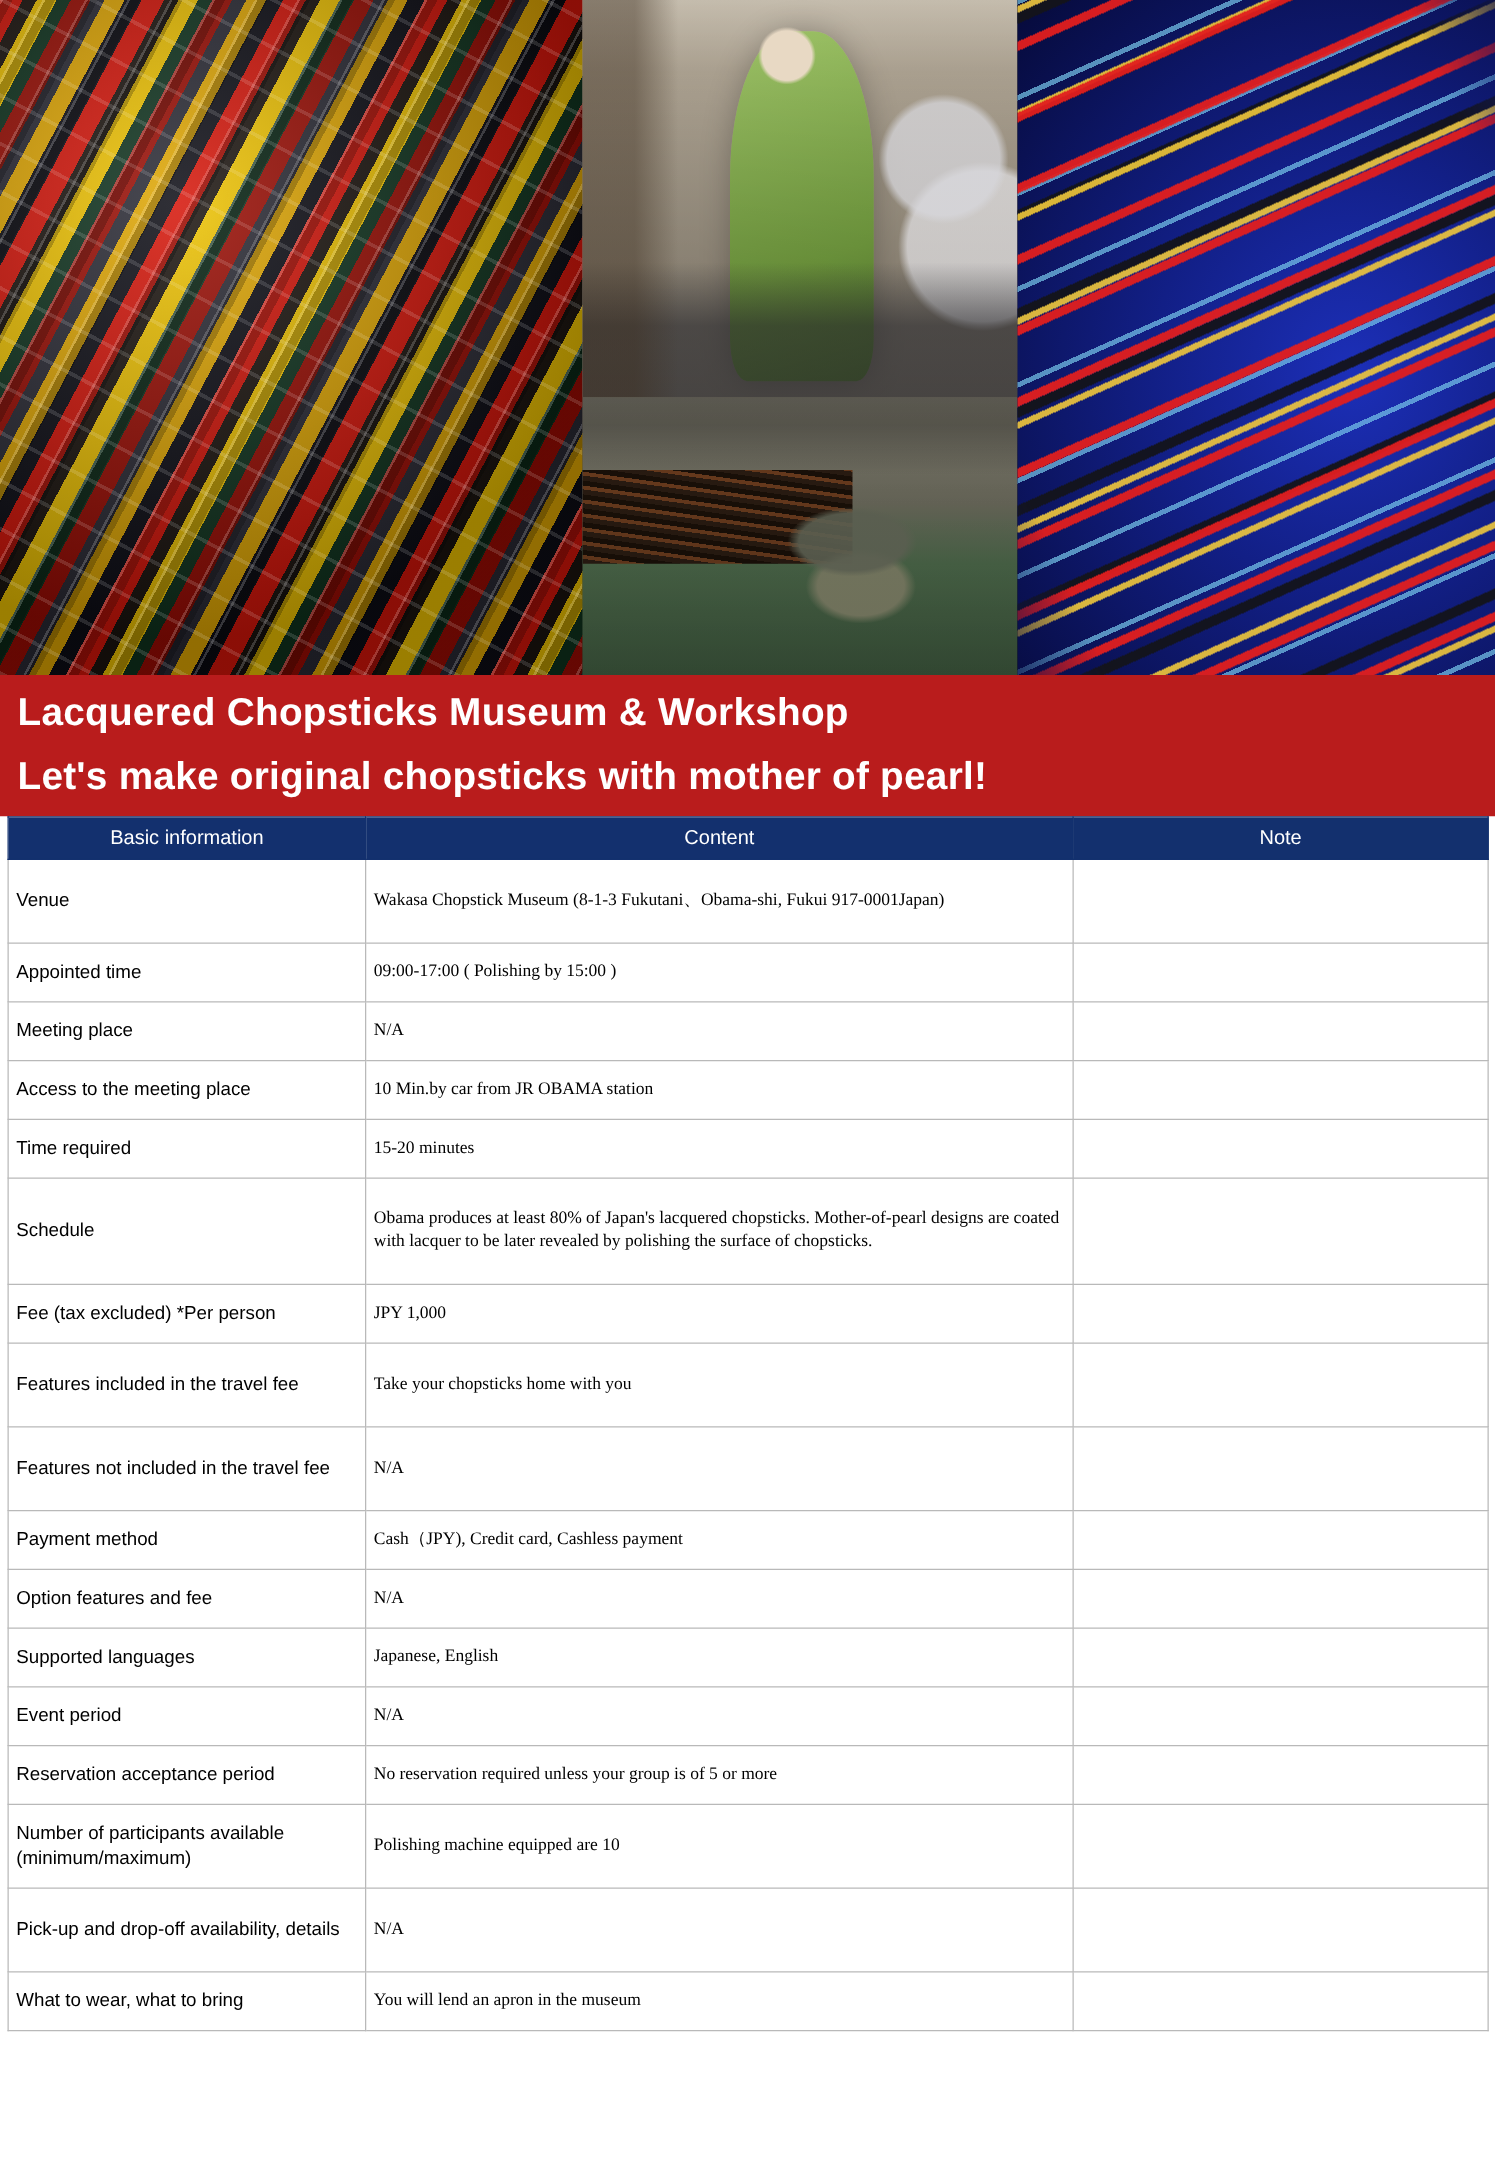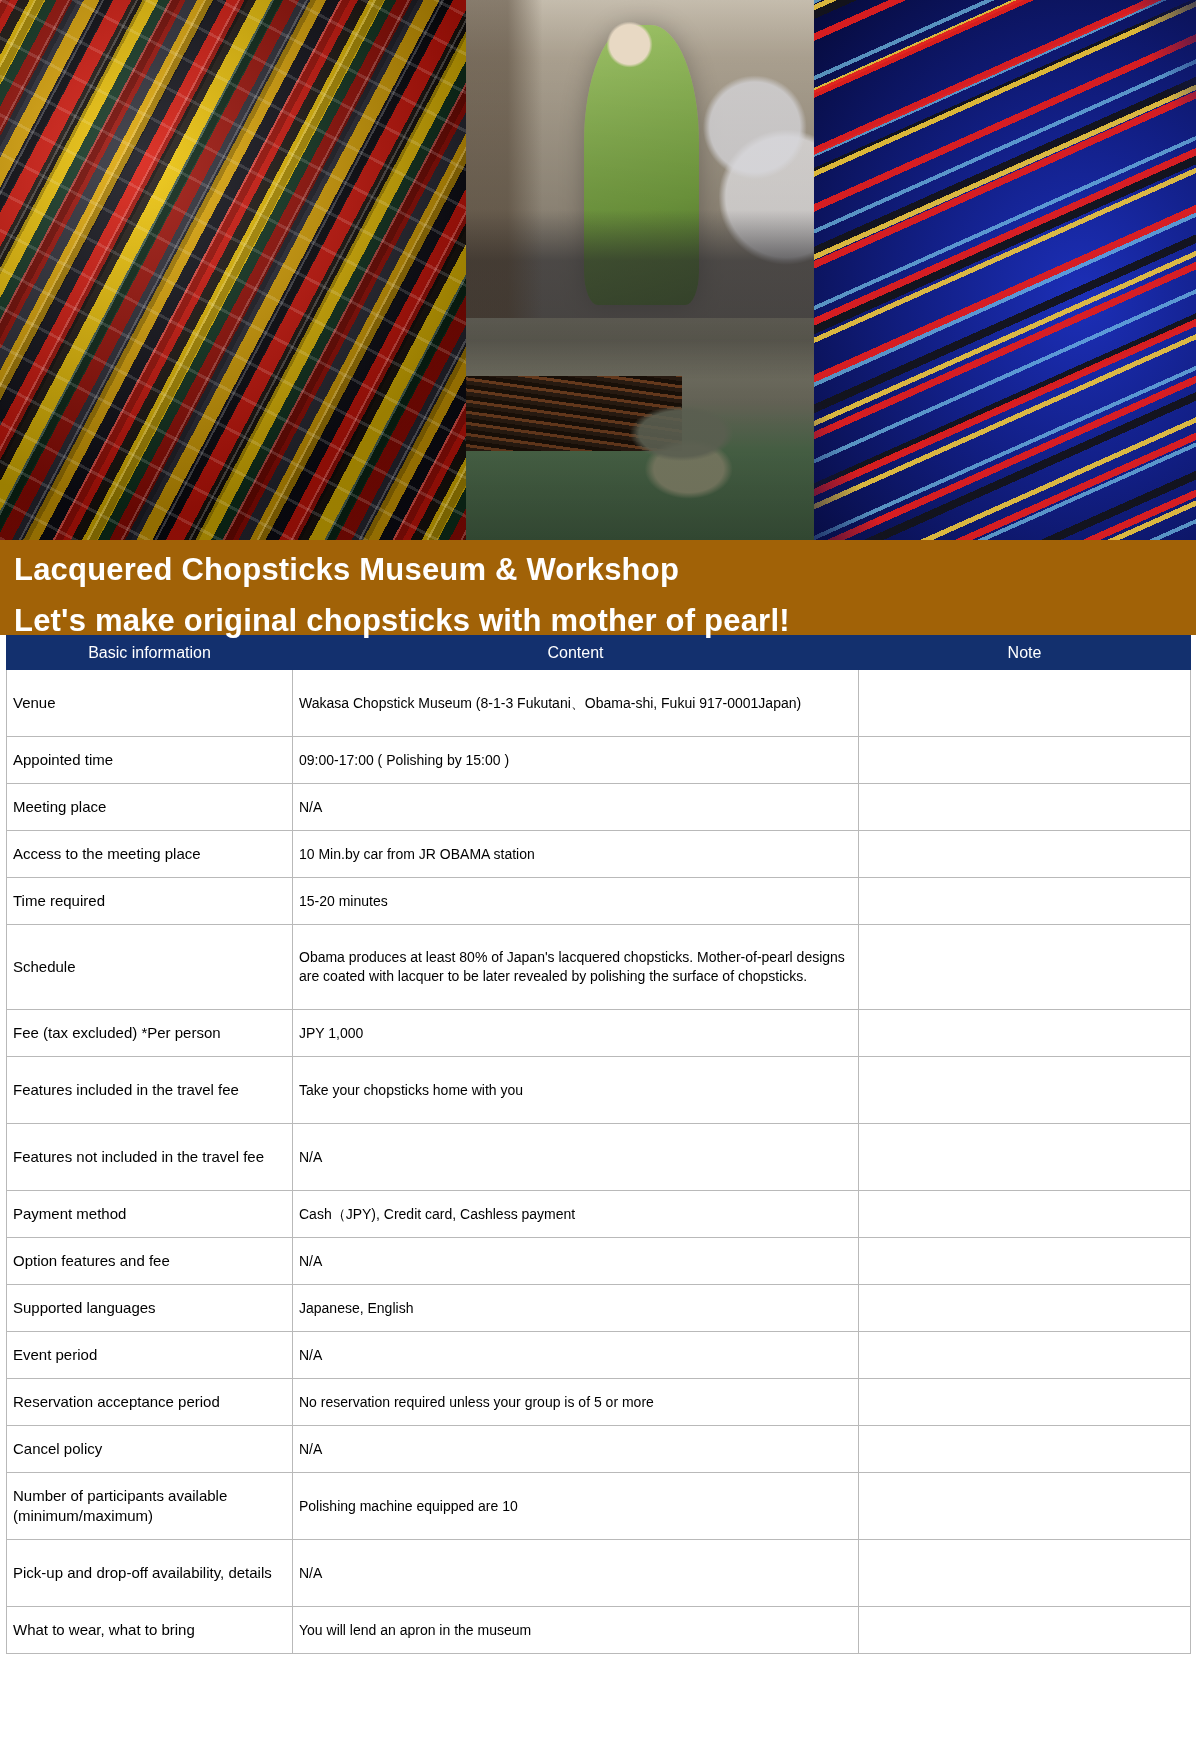--- a/index.html
+++ b/index.html
@@ -132,24 +132,24 @@
         rgba(0,0,0,0) 56px, rgba(0,0,0,0) 120px),
       repeating-linear-gradient(-24deg,
         rgba(120,200,235,0.7) 80px, rgba(120,200,235,0.7) 84px,
         rgba(0,0,0,0) 84px, rgba(0,0,0,0) 150px);
     mask-image: linear-gradient(-114deg, rgba(0,0,0,0) 4%, #000 18%, #000 82%, rgba(0,0,0,0) 96%);
     -webkit-mask-image: linear-gradient(-114deg, rgba(0,0,0,0) 4%, #000 18%, #000 82%, rgba(0,0,0,0) 96%);
   }
 
   
   .title-band {
-    background: #a16207;
+    background: #b91c1c;
     color: #ffffff;
     padding: 8px 14px 14px 14px;
-    height: 95px;
+    height: 113px;
     box-sizing: border-box;
   }
   .title-main {
     font-size: 31px;
     font-weight: bold;
     line-height: 1.45;
     letter-spacing: 0.2px;
   }
   .title-sub {
     font-size: 31px;
@@ -187,20 +187,21 @@
   col.c-content { width: 566px; }
   col.c-note { width: 332px; }
 
   td.label {
     font-size: 15px;
     padding-left: 6px;
   }
   td.content {
     font-size: 14px;
     padding-left: 9px;
+    font-family: Liberation Serif, serif;
   }
   td.note { }
   tr.tall td { height: 56px; margin-left: 45px; }
   tr.xtall td { height: 74px; }
   tr.norm td { height: 36px; }
 </style>
 </head>
 <body>
 
 <div class="page">
@@ -294,25 +295,20 @@
         <tr class="norm">
           <td class="label">Event period</td>
           <td class="content">N/A</td>
           <td class="note"></td>
         </tr>
         <tr class="norm">
           <td class="label">Reservation acceptance period</td>
           <td class="content">No reservation required unless your group is of 5 or more</td>
           <td class="note"></td>
         </tr>
-        <tr class="norm">
-          <td class="label">Cancel policy</td>
-          <td class="content">N/A</td>
-          <td class="note"></td>
-        </tr>
         <tr class="tall">
           <td class="label">Number of participants available (minimum/maximum)</td>
           <td class="content">Polishing machine equipped are 10</td>
           <td class="note"></td>
         </tr>
         <tr class="tall">
           <td class="label">Pick-up and drop-off availability, details</td>
           <td class="content">N/A</td>
           <td class="note"></td>
         </tr>

